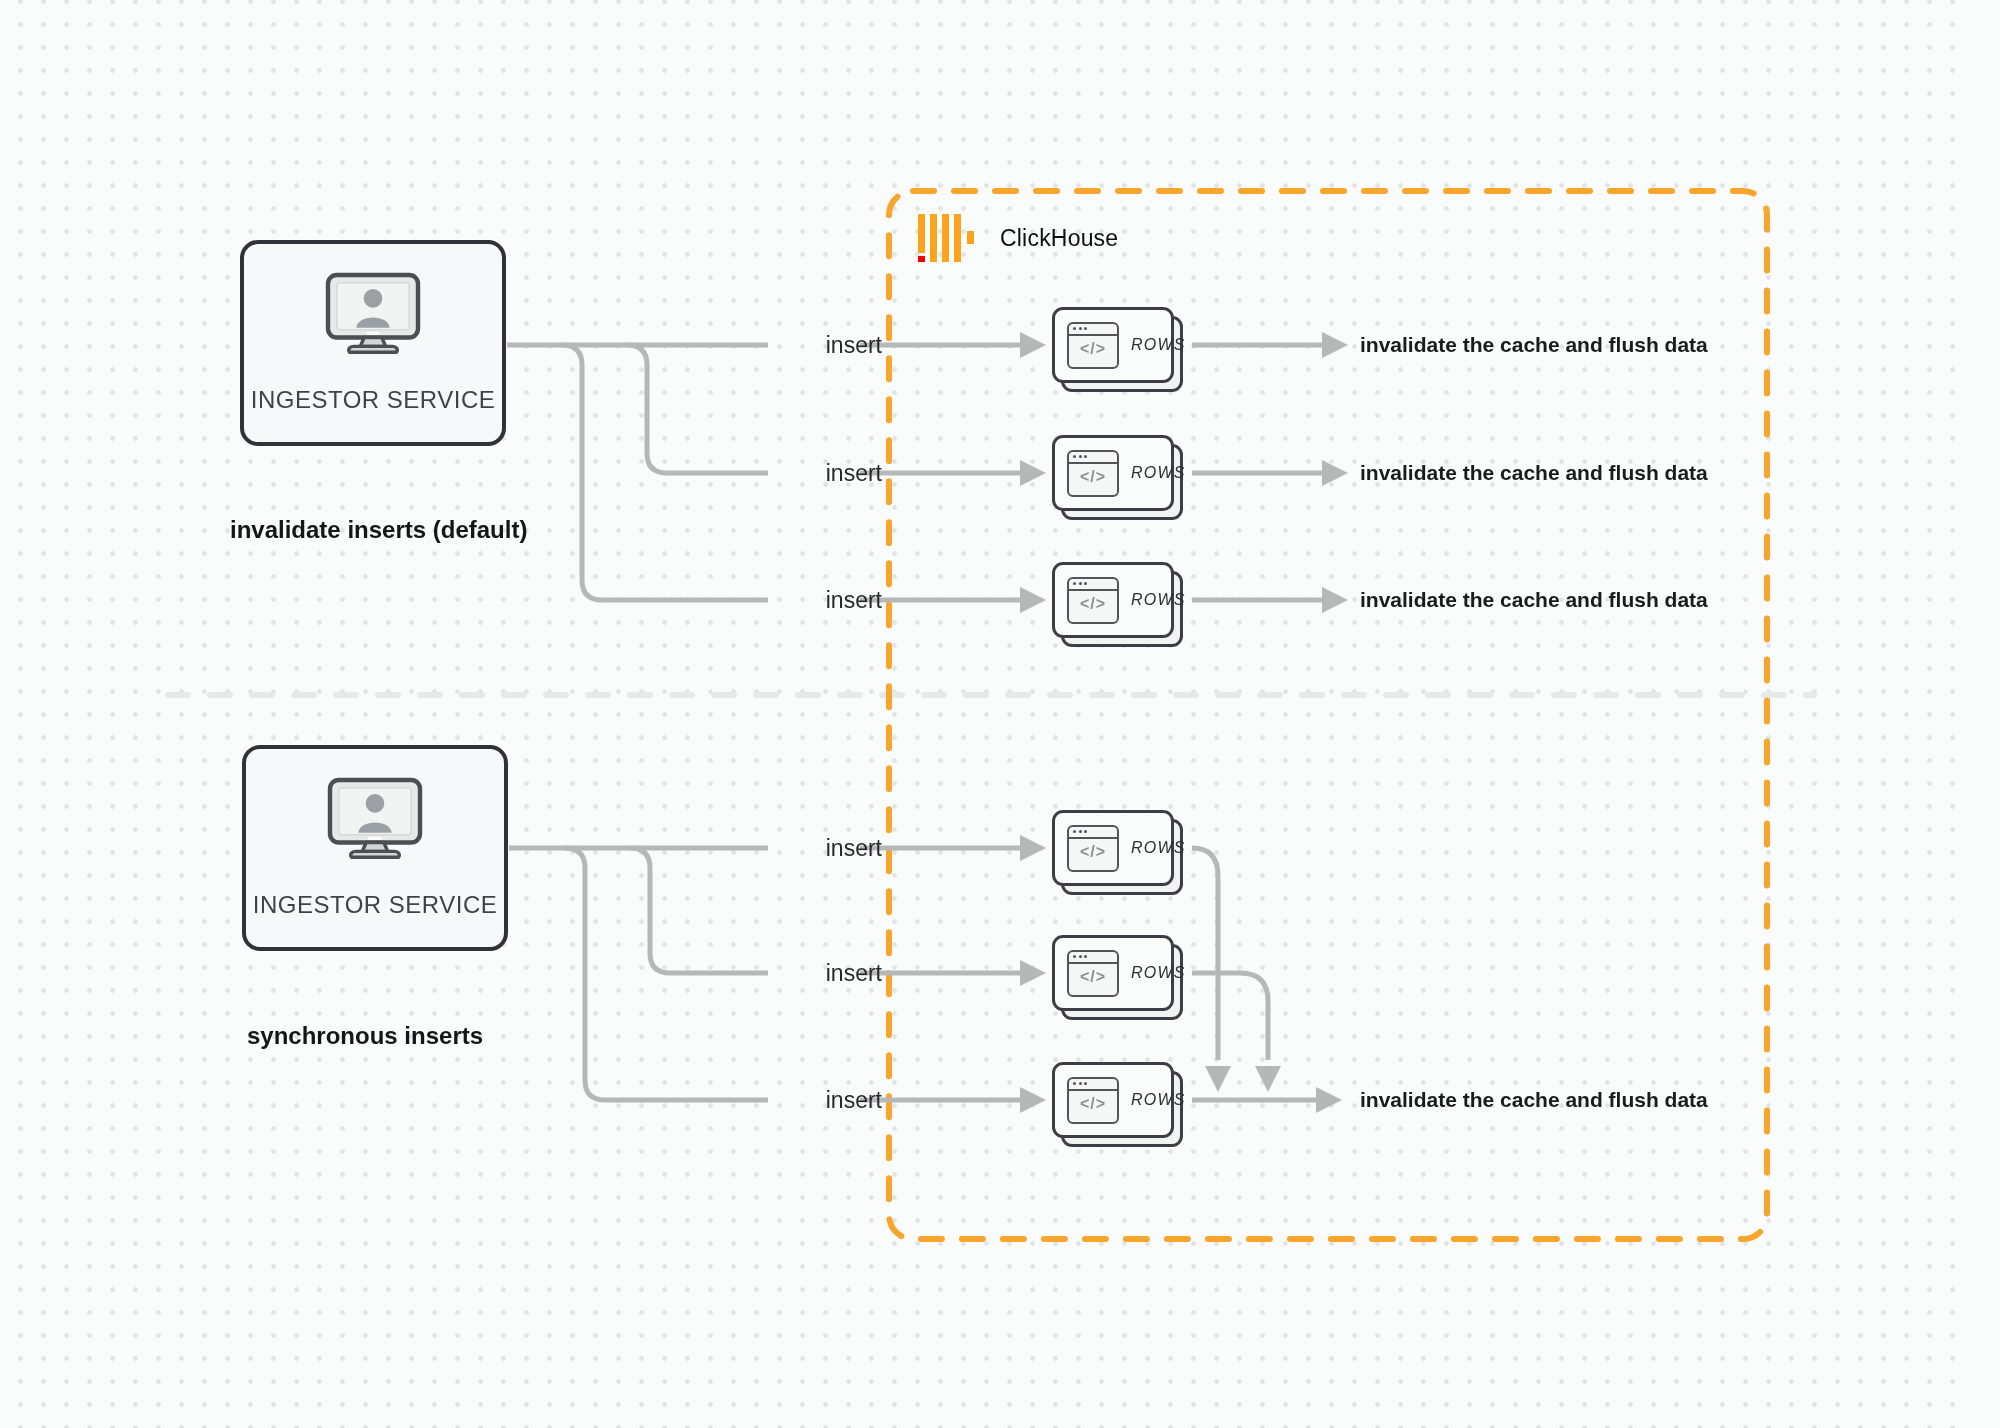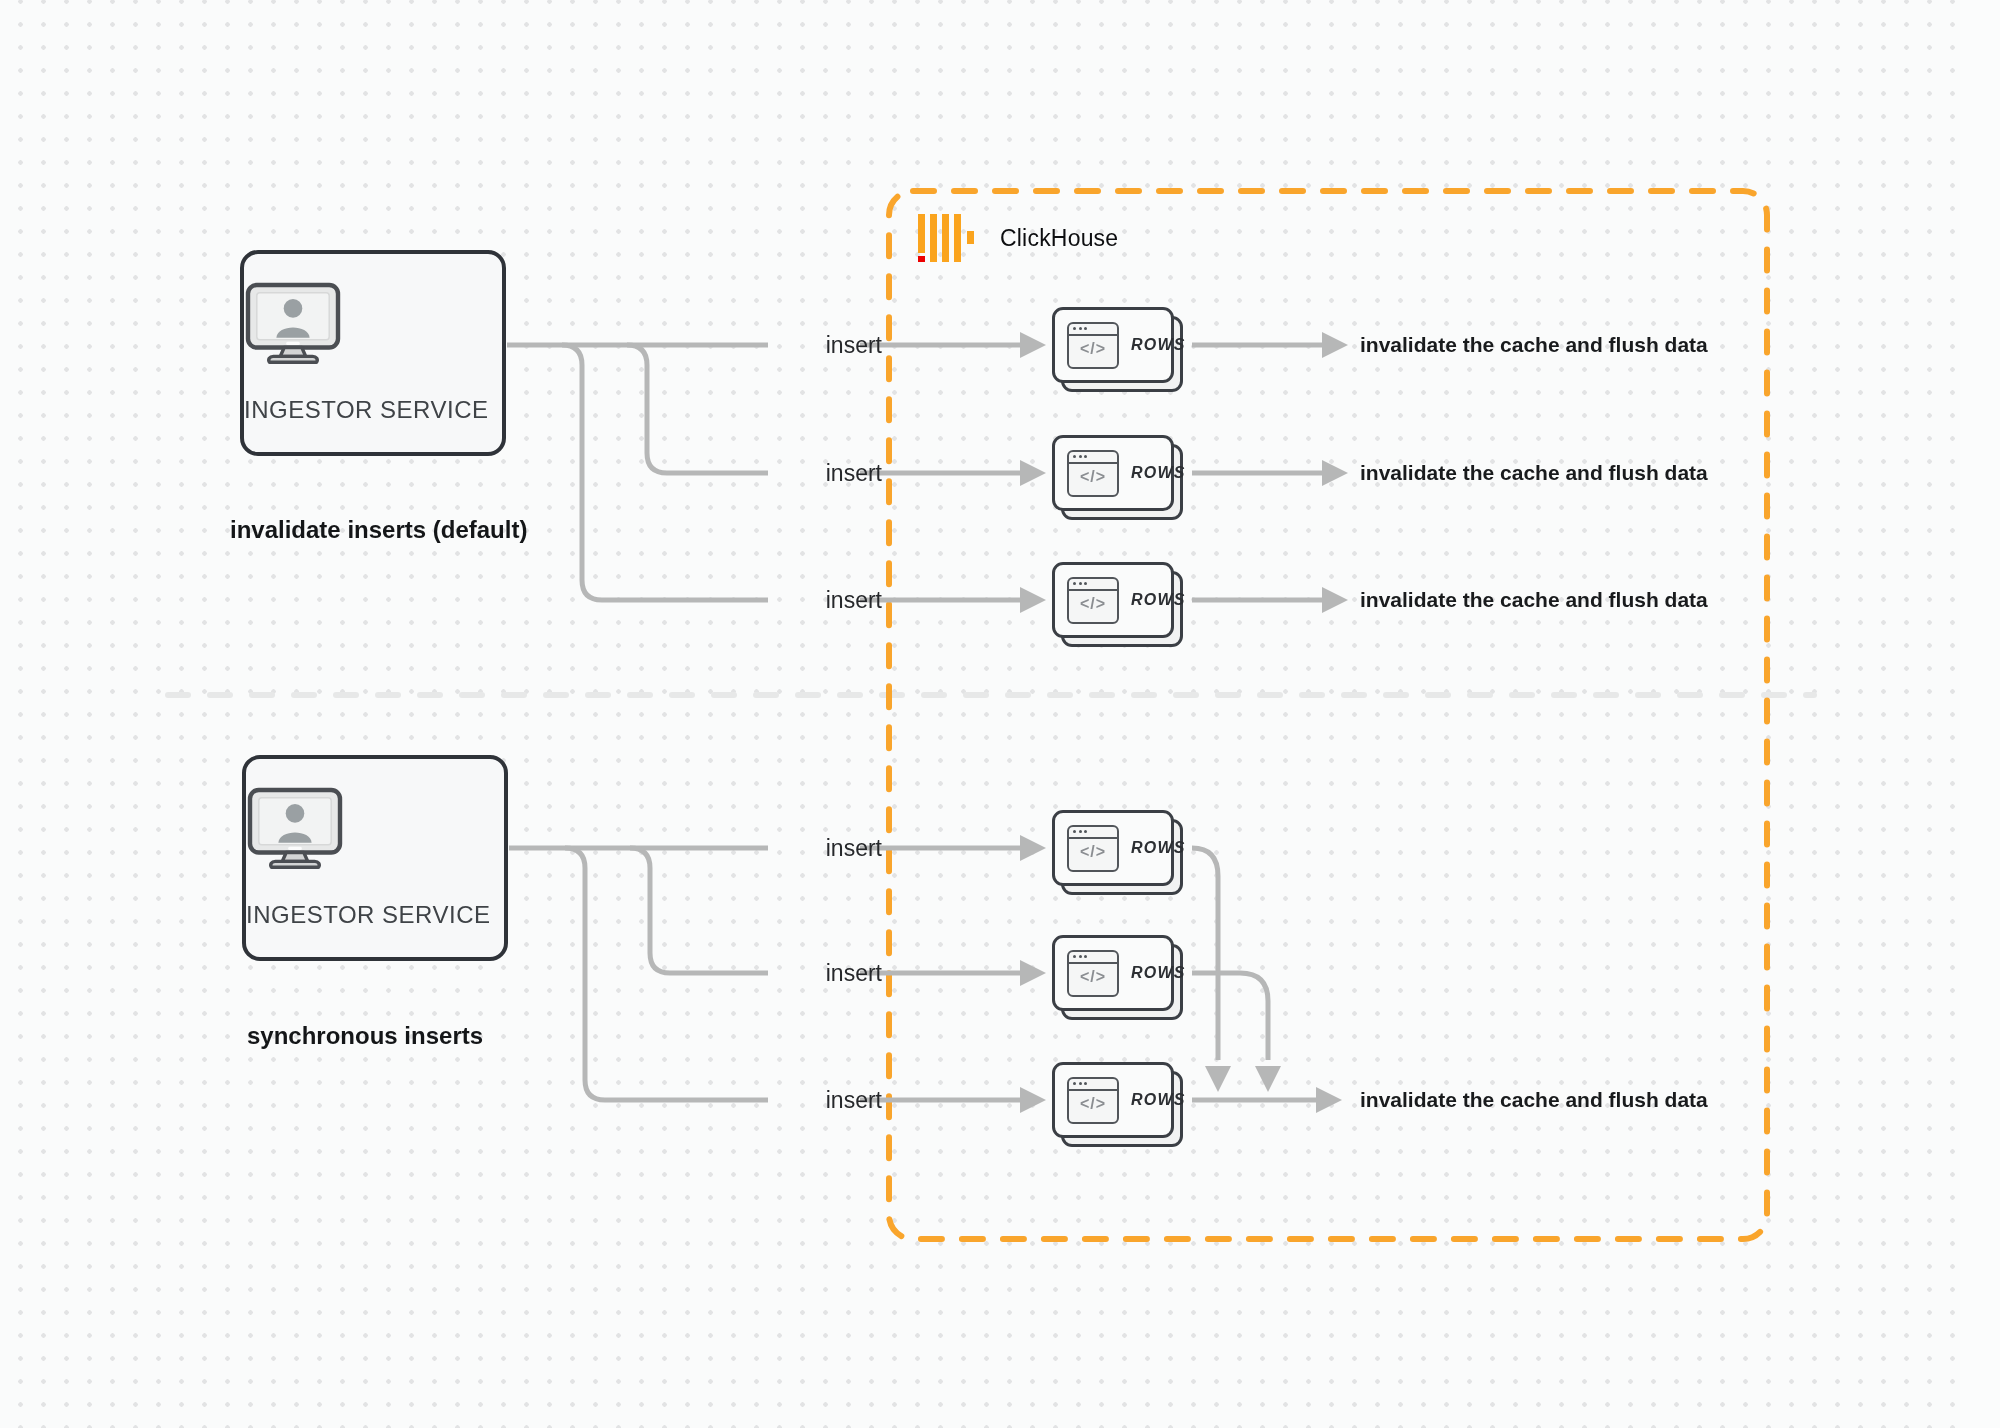--- a/index.html
+++ b/index.html
@@ -10,22 +10,22 @@
     background-image:radial-gradient(circle, #e2e3e4 2px, transparent 2.5px);
     background-size:23px 23px;
     background-position:9px 13px;
   }
   svg.wires { position:absolute; left:0; top:0; z-index:1; }
 
   
   .ingestor-box {
     position:absolute; width:266px; height:206px; box-sizing:border-box;
     background:#f7f8f9; border:4px solid #2f3339; border-radius:18px;
-    display:flex; flex-direction:column; align-items:flex-start; justify-content:center;
-    gap:24px; z-index:2;margin-top:10px;
+    display:flex; flex-direction:column; align-items:center; justify-content:center;
+    gap:24px; z-index:2;
   }
   .ingestor-label { font-size:24px; color:#3f4347; letter-spacing:0.5px; }
 
   
   .caption { position:absolute; z-index:2; font-weight:700; font-size:24px; color:#141618; }
 
   
   .insert-label {
     position:absolute; z-index:2; width:140px; text-align:right;
     transform:translate(-50%,-50%); font-size:23px; color:#26282b;
@@ -54,21 +54,21 @@
   }
   .code-window .winbar {
     height:12px; box-sizing:border-box; border-bottom:2.5px solid #51555a;
     display:flex; align-items:center; gap:2.5px; padding-left:4px;
   }
   .code-window .dot { width:3px; height:3px; border-radius:50%; background:#51555a; }
   .code-window .glyph {
     text-align:center; margin-top:4px; color:#8b8e92;
     font-size:16px; font-weight:700; letter-spacing:1px;
   }
-  .rows-label { font-style:italic; font-size:16px; color:#2c2f33; letter-spacing:1.2px;font-weight:bold; }
+  .rows-label { font-style:italic; font-size:16px; color:#2c2f33; letter-spacing:1.2px; }
 
   
   .clickhouse-logo { position:absolute; left:918px; top:214px; display:flex; align-items:center; gap:26px; z-index:2; }
   .clickhouse-name { font-size:23px; font-weight:500; color:#0d0e10; letter-spacing:0.2px; }
 </style>
 </head>
 <body>
 
 <div class="stage">
 

